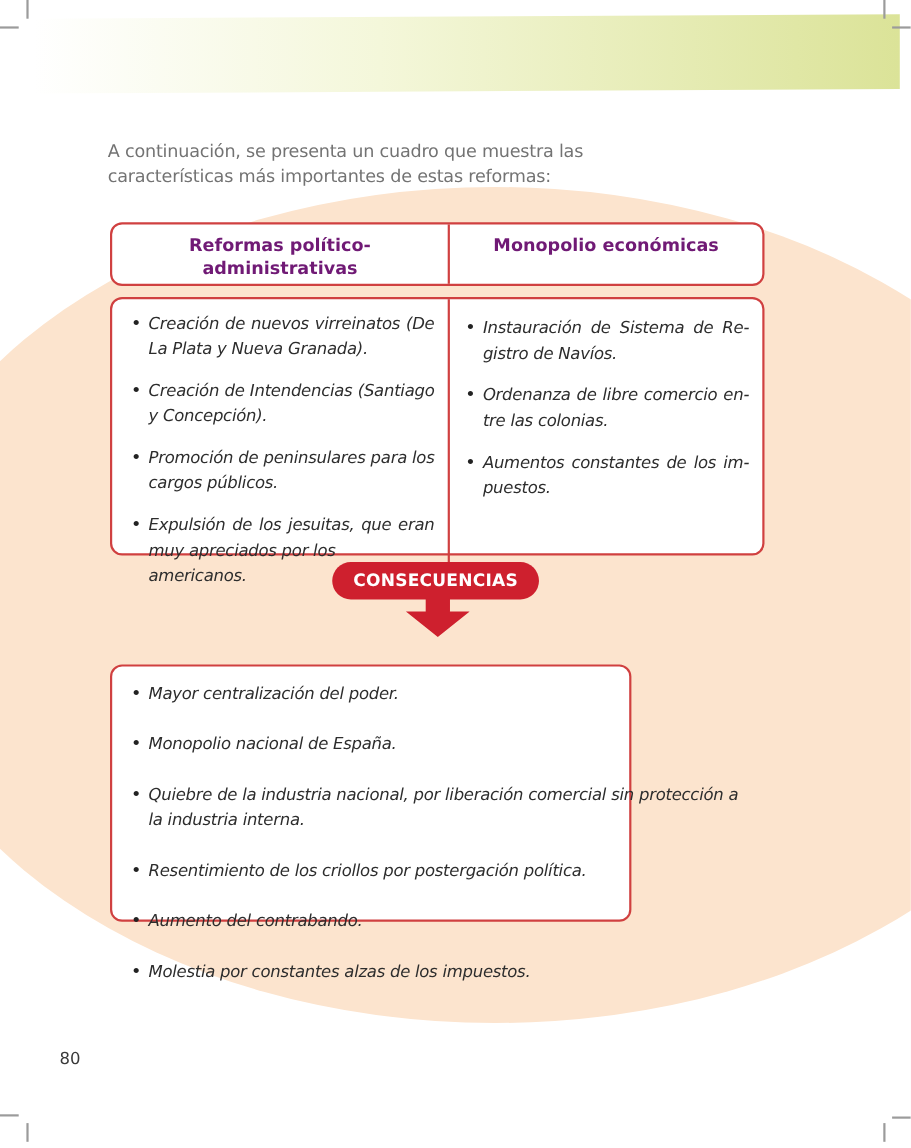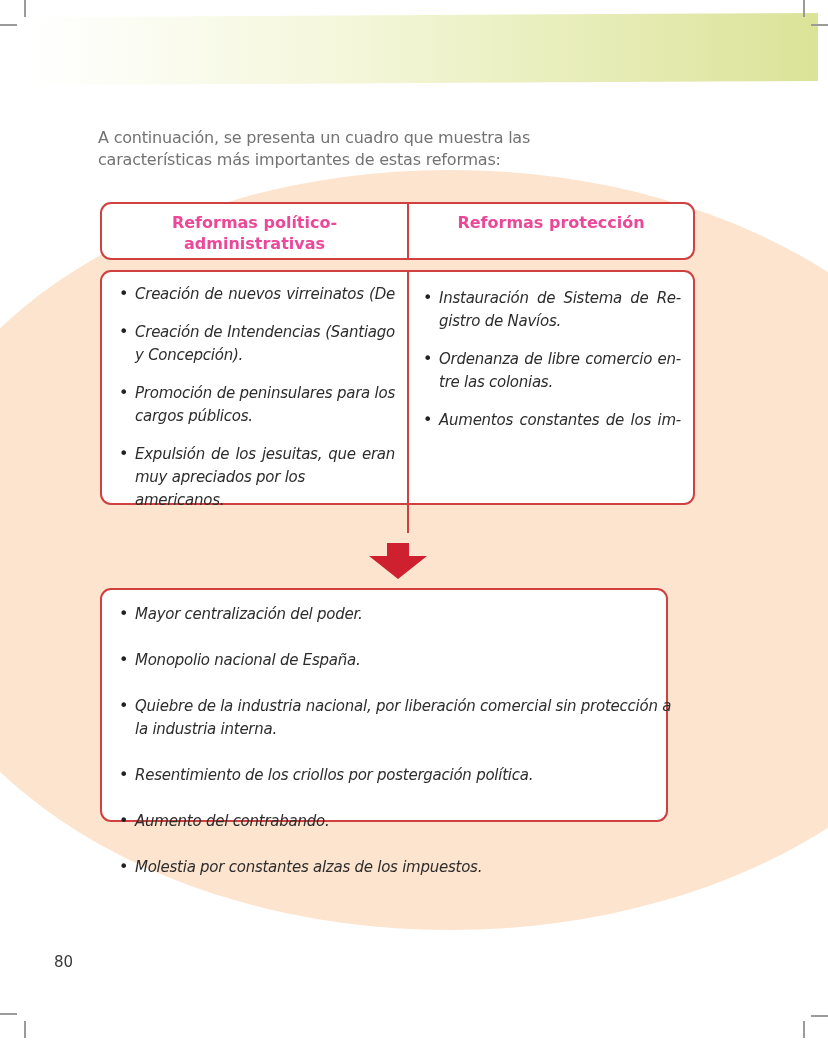--- a/index.html
+++ b/index.html
@@ -45,21 +45,21 @@
 
   
   .redbox{
     position:absolute;background:#fff;
     border:2px solid var(--border-red);border-radius:11px;
   }
   .tbl-grid{display:grid;grid-template-columns:305px 1fr;height:100%;}
   .col-divided{border-left:2px solid var(--border-red);}
 
   .hdr-box{left:100px;top:202px;width:595px;height:58px;}
-  .hdr-cell{padding-top:8px;text-align:center;font-weight:bold;font-size:16px;line-height:21px;color:#ec4899;}
+  .hdr-cell{padding-top:8px;text-align:center;font-weight:bold;font-size:16px;line-height:21px;color:#701a75;}
   .hdr-cell .hdr-text{max-width:205px;margin:0 auto;}
   .hdr-cell.right .hdr-text{max-width:240px;}
 
   .body-box{left:100px;top:270px;width:595px;height:235px;}
 
   ul.blist{list-style:none;margin:0;padding:0;font-style:italic;}
   .col-pad-l{padding:11px 12px 6px 16px;}
   .col-pad-r{padding:15px 12px 6px 13px;}
 
   .bullet-item{position:relative;padding-left:17px;margin-bottom:15px;font-size:15px;line-height:23px;letter-spacing:-0.25px;}
@@ -69,21 +69,21 @@
 
   
   .badge{
     position:absolute;left:302px;top:511px;width:188px;height:34px;
     background:var(--accent-red);border-radius:17px;
     display:flex;align-items:center;justify-content:center;
     color:#fff;font-weight:bold;font-size:15.5px;letter-spacing:0.2px;
   }
   .arrow-wrap{position:absolute;left:369px;top:543px;width:58px;height:36px;}
 
-  .cons-box{left:100px;top:588px;width:568px;height:234px;}
+  .cons-box{left:100px;top:604px;width:474px;height:234px;}
   .cons-pad{padding:13px 16px 4px 16px;}
   .cons-pad .bullet-item{margin-bottom:23px;}
   .cons-pad .tline{white-space:nowrap;}
 
   .page-number{position:absolute;left:54px;top:953px;font-size:15px;color:#3a3a3a;text-align:center;}
 </style>
 </head>
 <body>
 
 <div class="page">
@@ -104,31 +104,32 @@
     <div>A continuación, se presenta un cuadro que muestra las</div>
     <div>características más importantes de estas reformas:</div>
   </div>
 
   <div class="redbox hdr-box">
     <div class="tbl-grid">
       <div class="hdr-cell">
         <div class="hdr-text">Reformas político-administrativas</div>
       </div>
       <div class="hdr-cell right col-divided">
-        <div class="hdr-text">Reformas protección</div>
+        <div class="hdr-text">Monopolio económicas</div>
       </div>
     </div>
   </div>
 
   <div class="redbox body-box">
     <div class="tbl-grid">
       <div class="col-pad-l">
         <ul class="blist">
             <li class="bullet-item">
               <div class="tline just">Creación de nuevos virreinatos (De</div>
+              <div class="tline">La Plata y Nueva Granada).</div>
             </li>
             <li class="bullet-item">
               <div class="tline just">Creación de Intendencias (Santiago</div>
               <div class="tline">y Concepción).</div>
             </li>
             <li class="bullet-item">
               <div class="tline just">Promoción de peninsulares para los</div>
               <div class="tline">cargos públicos.</div>
             </li>
             <li class="bullet-item">
@@ -142,26 +143,30 @@
             <li class="bullet-item">
               <div class="tline just">Instauración de Sistema de Re-</div>
               <div class="tline">gistro de Navíos.</div>
             </li>
             <li class="bullet-item">
               <div class="tline just">Ordenanza de libre comercio en-</div>
               <div class="tline">tre las colonias.</div>
             </li>
             <li class="bullet-item">
               <div class="tline just">Aumentos constantes de los im-</div>
+              <div class="tline">puestos.</div>
             </li>
           </ul>
       </div>
     </div>
   </div>
 
+  <div class="badge">
+    <span>CONSECUENCIAS</span>
+  </div>
   <div class="arrow-wrap">
     <svg width="58" height="36" viewBox="0 0 58 36" xmlns="http://www.w3.org/2000/svg">
       <polygon points="18,0 40,0 40,13 58,13 29,36 0,13 18,13" fill="#ce202e"></polygon>
     </svg>
   </div>
 
   <div class="redbox cons-box">
     <div class="cons-pad">
       <ul class="blist">
           <li class="bullet-item">

